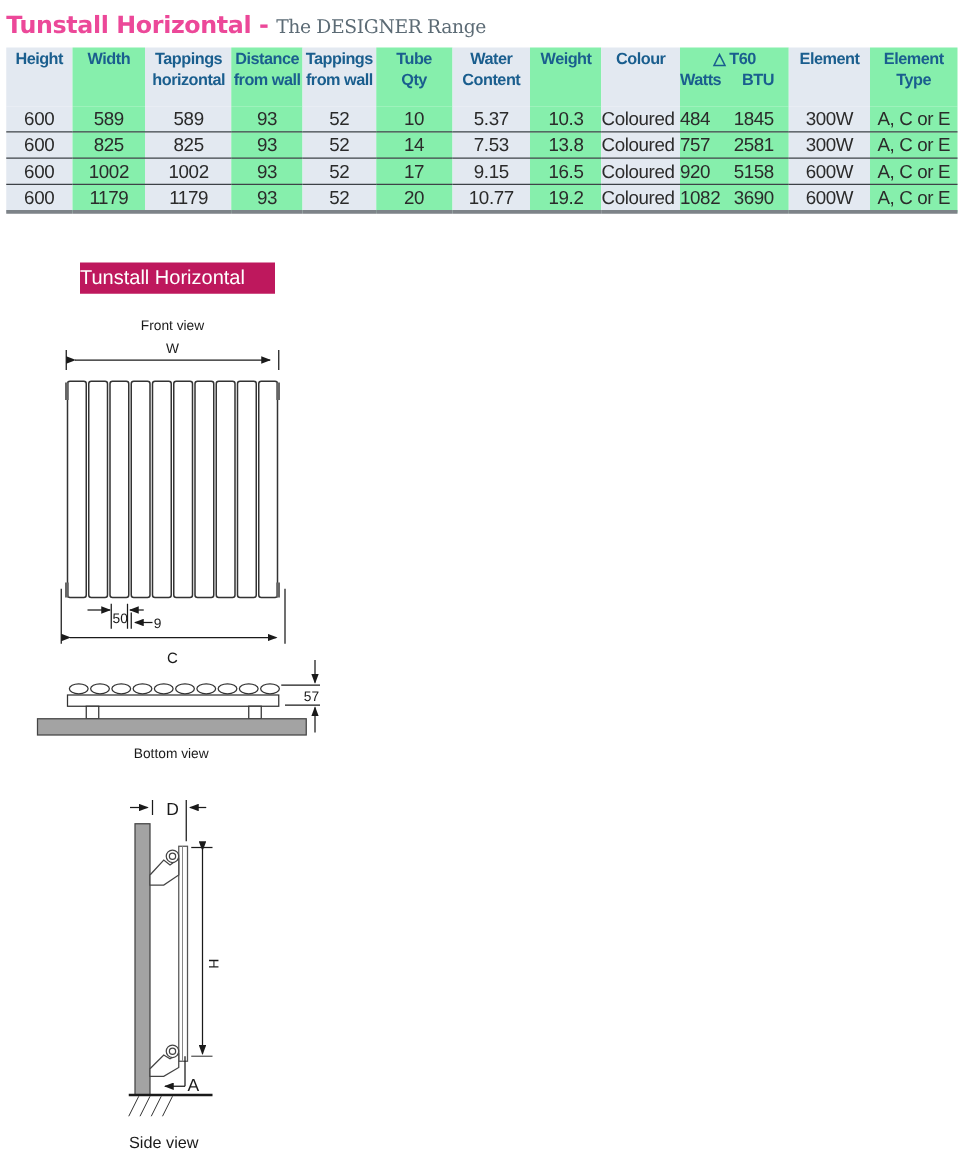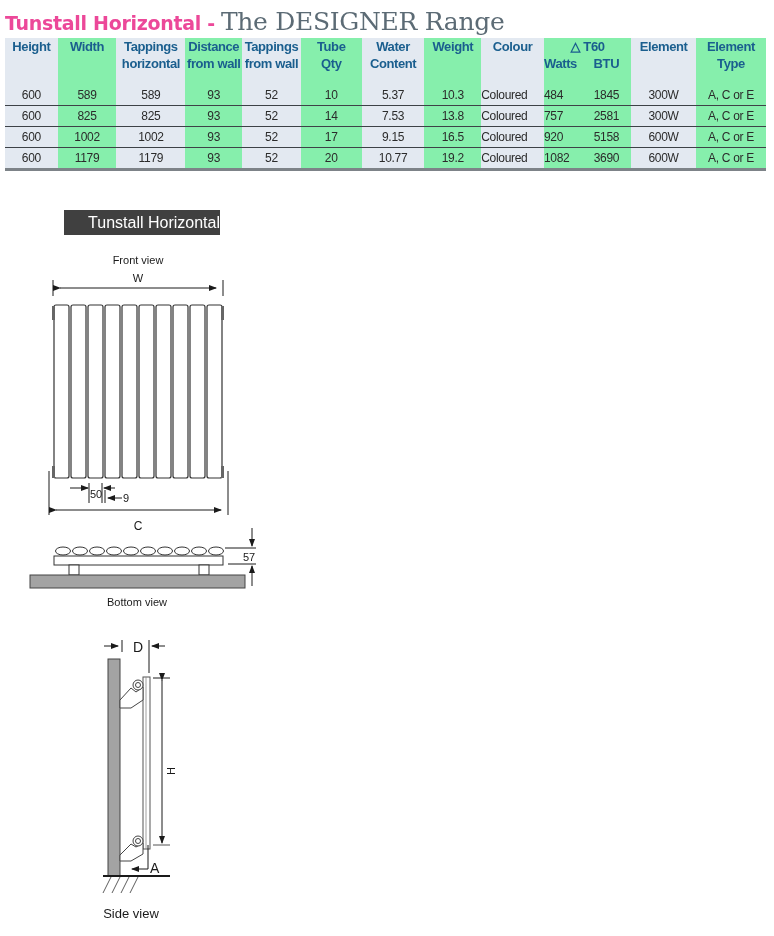--- a/index.html
+++ b/index.html
@@ -1,30 +1,30 @@
 <!DOCTYPE html>
 <html><head>
 <meta charset="utf-8">
 <style>
   html,body{margin:0;padding:0;background:#ffffff;}
   body{width:774px;height:936px;position:relative;overflow:hidden;font-family:"DejaVu Sans",sans-serif;}
   .title{position:absolute;left:5px;top:7px;font-size:20px;white-space:nowrap;letter-spacing:-0.3px;}
   .title .t1{color:#ec4899;font-weight:bold;font-family:"DejaVu Sans",sans-serif;font-size:19px;}
-  .title .t2{color:#5c6b75;font-family:"DejaVu Serif",serif;font-size:25px;}
+  .title .t2{color:#5c6b75;font-family:"DejaVu Serif",serif;font-size:15px;}
   table.spec{position:absolute;left:5px;top:38px;width:761px;border-collapse:collapse;table-layout:fixed;font-family:"Liberation Sans",sans-serif;}
   table.spec td,table.spec th{padding:0;text-align:center;}
   .hdr th{color:#1a5e8e;font-weight:bold;font-size:13px;line-height:17px;vertical-align:top;padding-top:5px;height:47px;letter-spacing:-0.4px;}
   .unit td{color:#1a5e8e;font-weight:bold;font-size:13px;height:20px;vertical-align:middle;border-bottom:2px solid #555d63;letter-spacing:-0.4px;}
-  .row td{font-size:12px;color:#2b2b2b;height:20px;border-bottom:1px solid #3d4247;letter-spacing:-0.3px;margin-left:39px;}
+  .row td{font-size:15px;color:#2b2b2b;height:20px;border-bottom:1px solid #3d4247;letter-spacing:-0.3px;margin-left:39px;}
   .row.last td{border-bottom:3px solid #7d8388;}
   .lt{background:#e3e9f1;}
   .dk{background:#86efac;}
   .row td.left{text-align:left;padding-left:0;}
   .watts-btu{display:flex;justify-content:space-between;padding:0 12px 0 0;}
-  .caption-box{position:absolute;left:64px;top:210px;width:156px;height:25px;background:#404040;color:#ffffff;font-size:16px;font-family:"Liberation Sans",sans-serif;line-height:25px;text-align:right;}
+  .caption-box{position:absolute;left:64px;top:210px;width:156px;height:25px;background:#be185d;color:#ffffff;font-size:16px;font-family:"Liberation Sans",sans-serif;line-height:25px;text-align:left;}
   svg.diag{position:absolute;left:0;top:0;}
   .lbl{font-family:"Liberation Sans",sans-serif;fill:#1a1a1a;}
 </style>
 </head>
 <body>
 
 <div class="title">
   <span class="t1">Tunstall Horizontal -</span>
   <span class="t2">The DESIGNER Range</span>
 </div>

